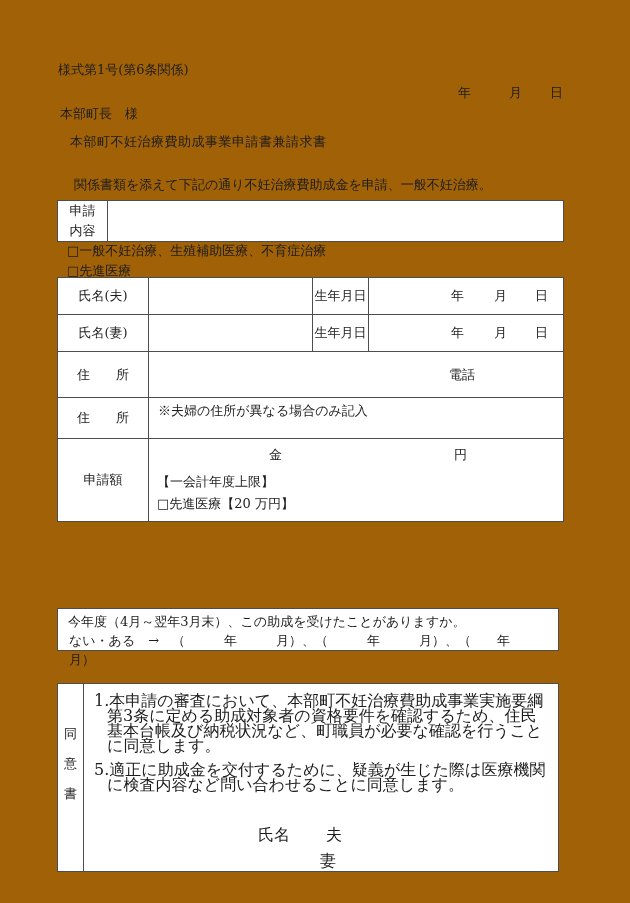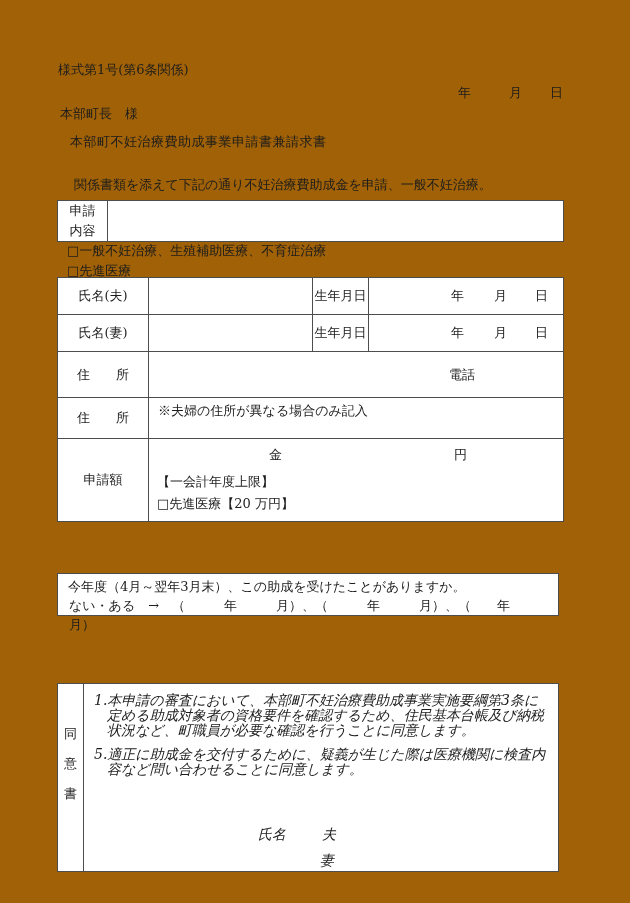--- a/index.html
+++ b/index.html
@@ -52,28 +52,28 @@
   .c-date .d { margin-left: 28px; }
   .c-wide { flex: 1; position: relative; }
   .phone { margin-left: 300px; }
   .addr-note { position: absolute; left: 9px; top: 4px; font-size: 13px; }
   .amount-cell { flex: 1; display: flex; flex-direction: column; justify-content: center; padding: 4px 0 6px 8px; line-height: 22px; }
   .amount-line { display: flex; line-height: 24px; margin-bottom: 4px; }
   .amount-line .kin { margin-left: 112px; }
   .amount-line .yen { margin-left: 172px; }
 
   
-  .history-box { left: 57px; top: 573px; width: 502px; height: 43px; padding: 3px 0 0 10px; line-height: 19px; }
+  .history-box { left: 57px; top: 608px; width: 502px; height: 43px; padding: 3px 0 0 10px; line-height: 19px; }
   .history-box .answer { margin-left: 1px; }
 
   
   .consent-table { left: 57px; top: 683px; width: 502px; height: 189px; display: flex; }
   .consent-side { width: 26px; border-right: 1px solid #4d4d4d; display: flex; flex-direction: column;
                   align-items: center; justify-content: center; gap: 12px; padding-bottom: 28px; }
-  .consent-body { flex: 1; position: relative; padding: 9px 8px 0 10px; font-size: 14px; line-height: 15px; font-style: italic; }
+  .consent-body { flex: 1; position: relative; padding: 9px 8px 0 10px; font-size: 16px; line-height: 15px; }
   .consent-item { padding-left: 13px; text-indent: -13px; margin-bottom: 9px; }
   .name-row1 { position: absolute; left: 174px; top: 143px; display: flex; }
   .name-row1 .husband { margin-left: 36px; }
   .name-row2 { position: absolute; left: 236px; top: 169px; }
 </style>
 </head>
 <body>
 
 <div class="page">
 

